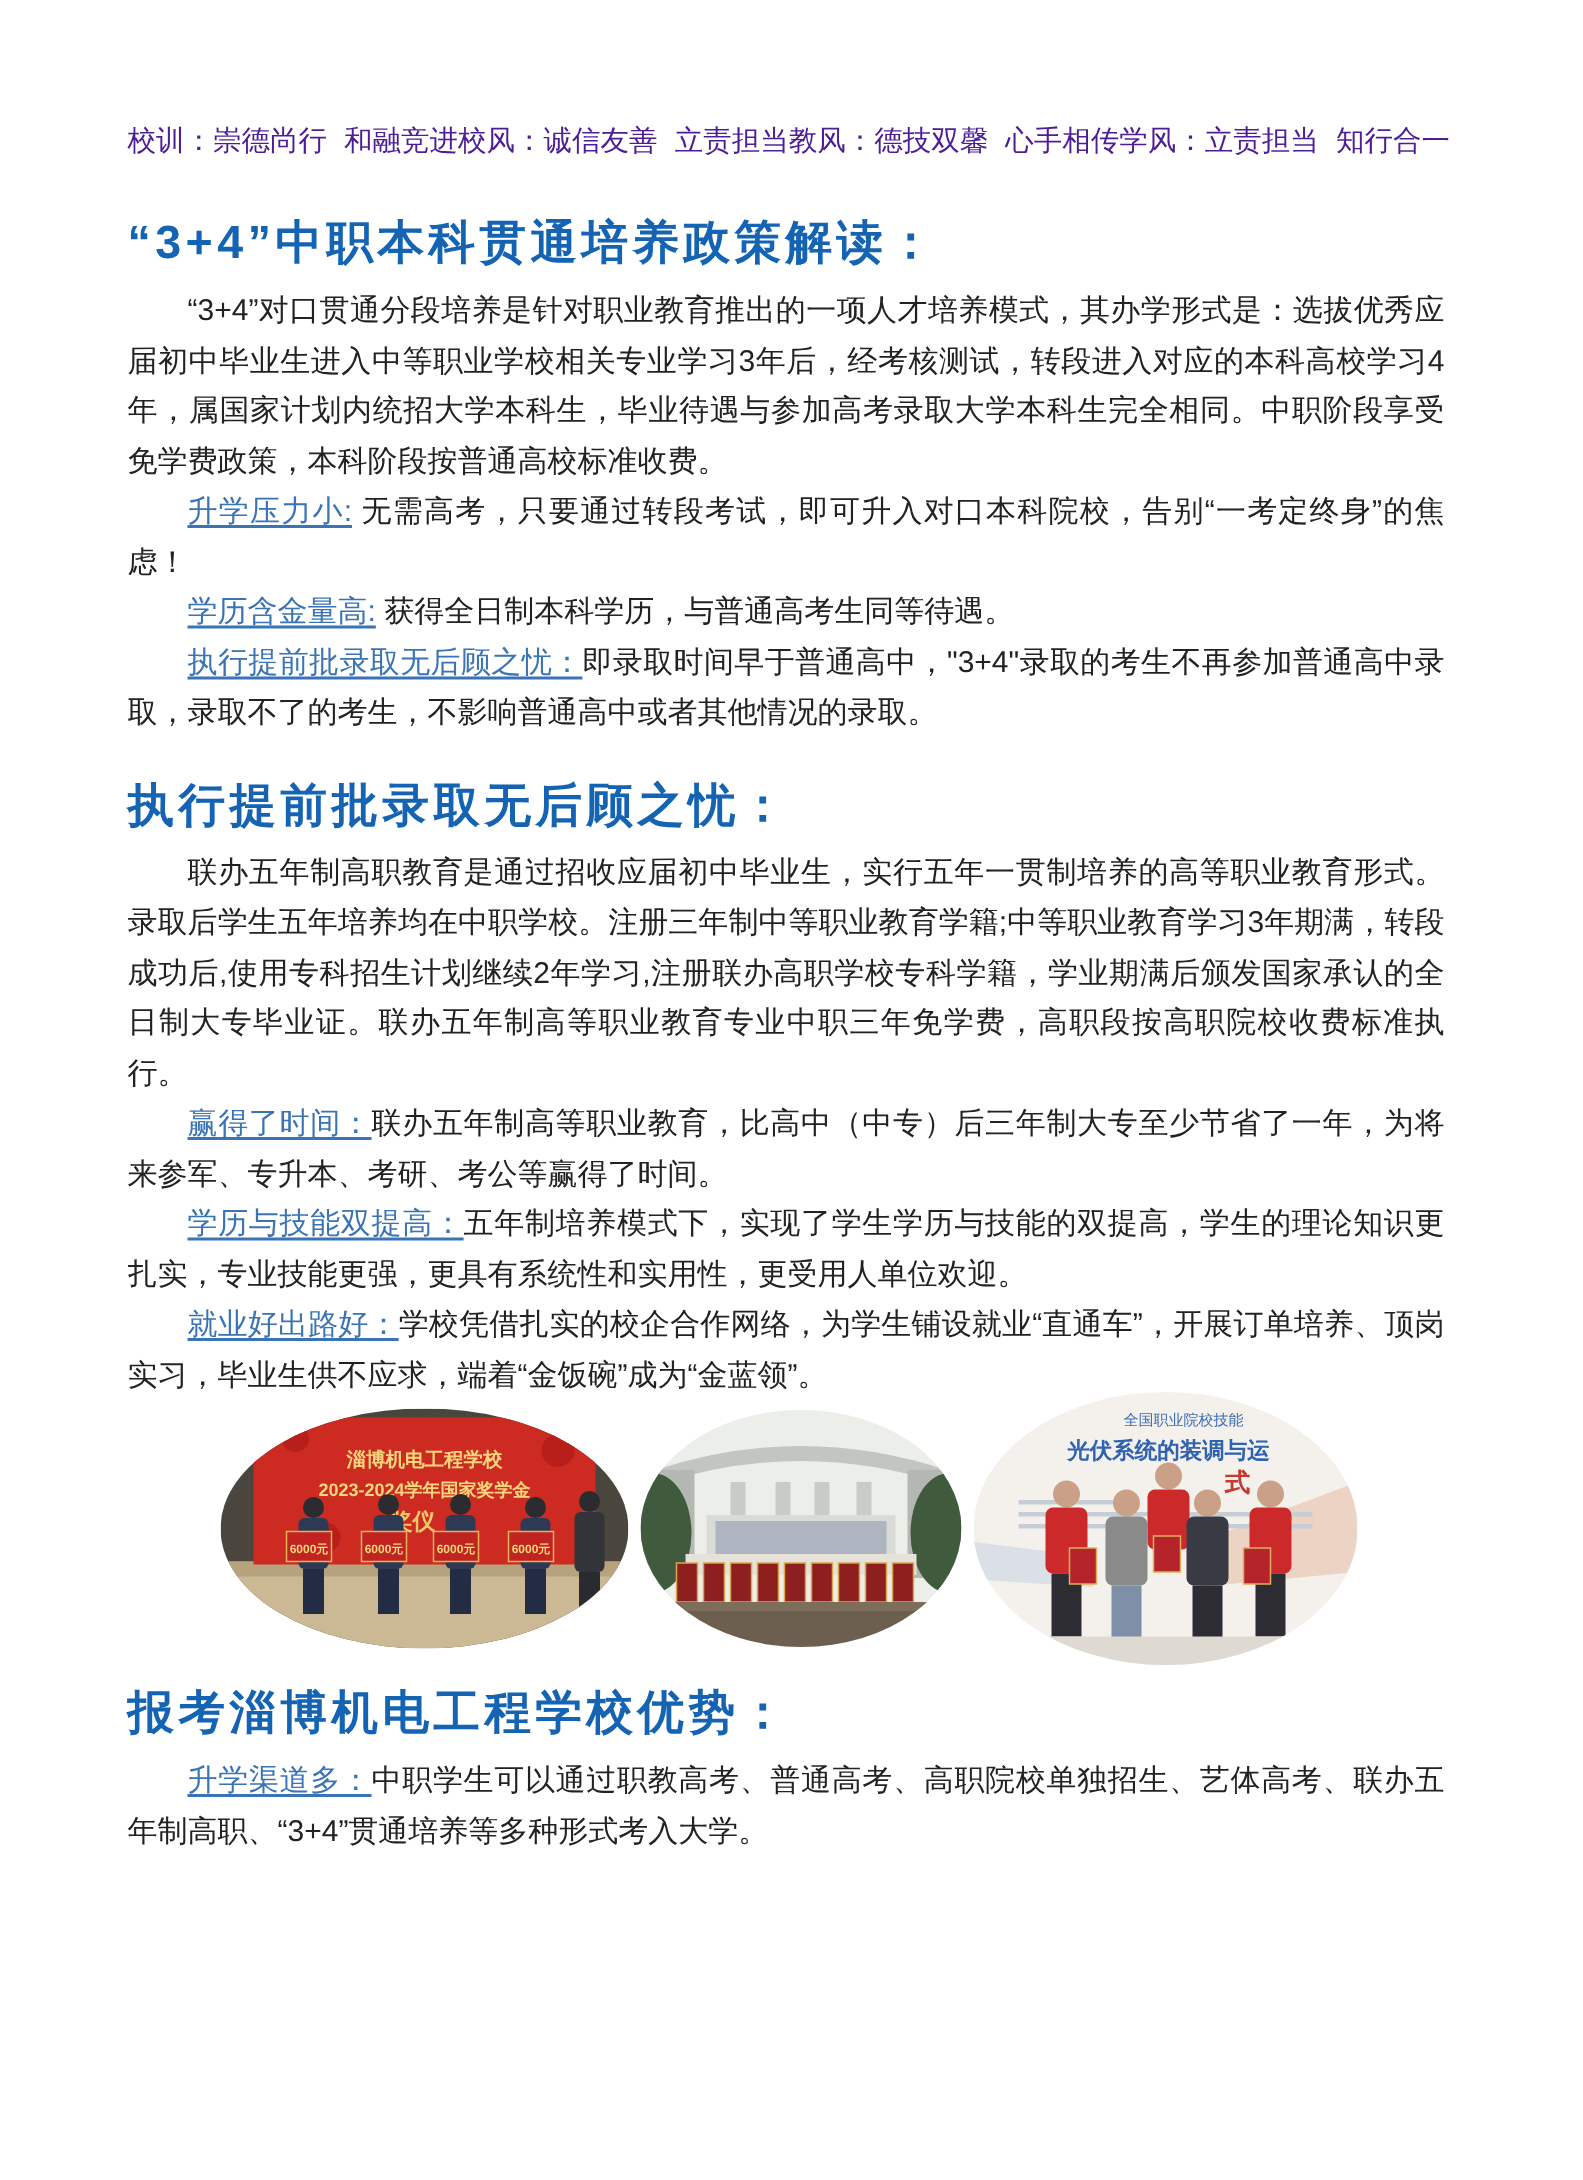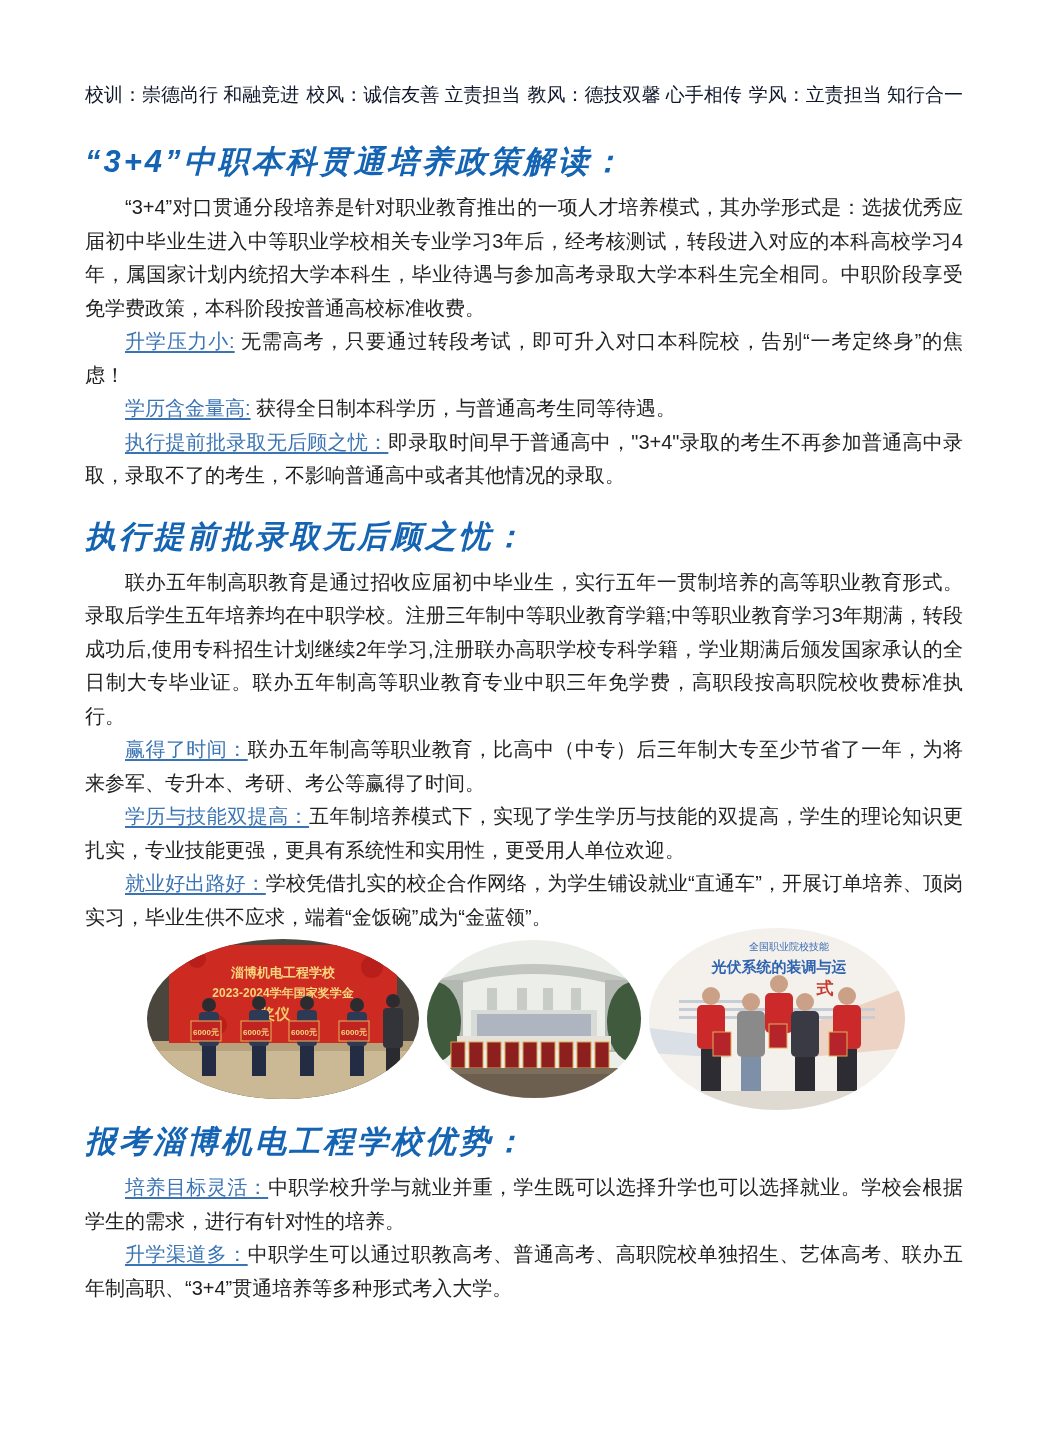--- a/index.html
+++ b/index.html
@@ -20,32 +20,32 @@
     padding:84px 92px 0 85px;
     background:#ffffff;
     position:relative;
   }
   
   .motto{
     display:flex;
     justify-content:space-between;
     font-size:19px;
     line-height:22px;
-    color:#0f172a;
+    color:#4c1d95;
     white-space:nowrap;
+    font-family:Liberation Mono, monospace;
   }
   
   h2.heading{
     color:var(--heading-blue);
     font-size:31px;
     line-height:36px;
     font-weight:900;
     letter-spacing:3px;
     margin:26px 0 11px 0;
-    font-style:italic;
   }
   .section:first-of-type h2.heading{margin-top:38px;}
   
   .para{
     font-size:20px;
     line-height:33.5px;
     text-indent:2em;
     text-align:justify;
     color:var(--body-text);
   }
@@ -250,20 +250,19 @@
           <rect x="0" y="163" width="256" height="19" fill="#dedad2"></rect>
         </g>
       </svg>
     </span>
   </div>
 
   <section class="section">
     <h2 class="heading">报考淄博机电工程学校优势：</h2>
     <div class="paras">
 
-  <p class="para"><span class="lead">培养目标灵活：</span><span class="body-text">中职学校升学与就业并重，学生既可以选择升学也可以选择就业。学校会根据学生的需求，进行有针对性的培养。</span></p>
 
   <p class="para"><span class="lead">升学渠道多：</span><span class="body-text">中职学生可以通过职教高考、普通高考、高职院校单独招生、艺体高考、联办五年制高职、“3+4”贯通培养等多种形式考入大学。</span></p>
 
 </div>
   </section>
 
 </div>
 
 </body></html>

